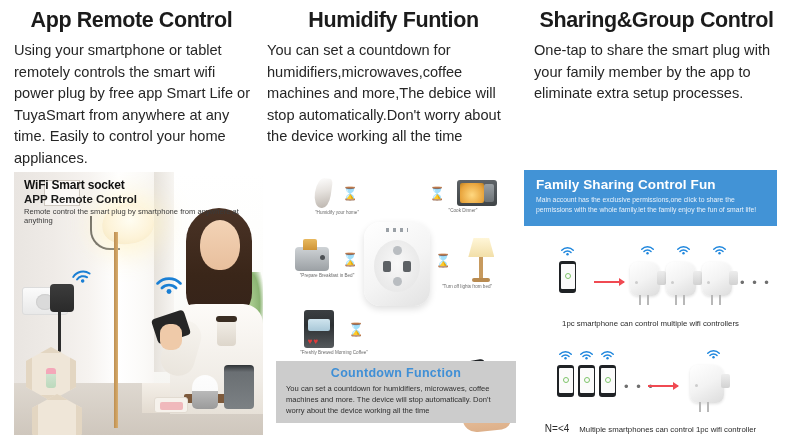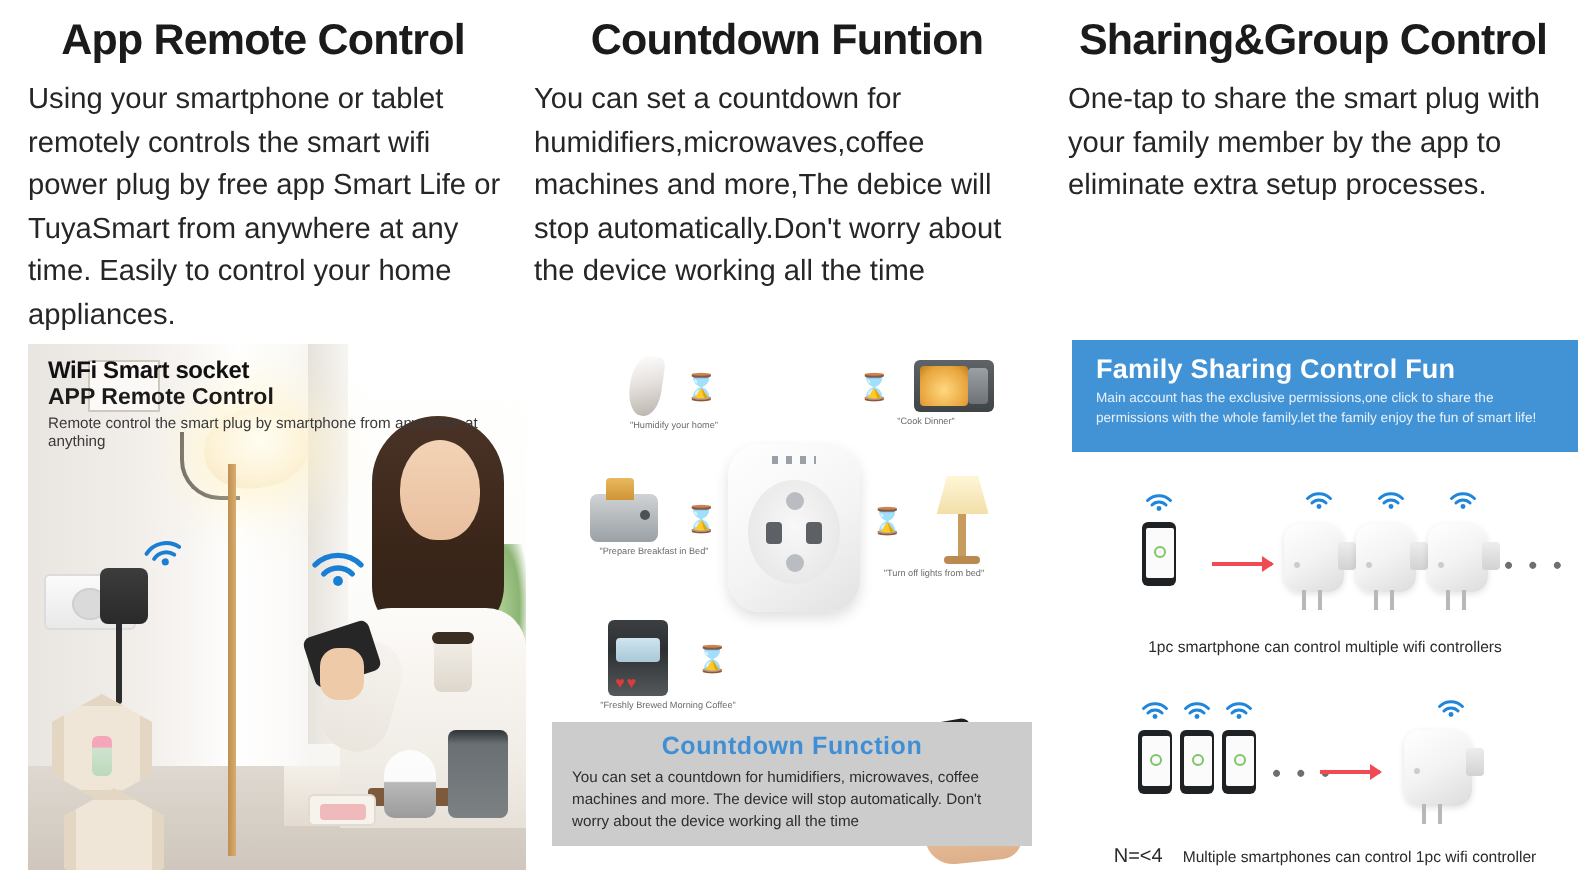--- a/index.html
+++ b/index.html
@@ -301,21 +301,21 @@
     position: absolute; left: 8px; bottom: 12px; width: 240px; height: 62px;
     background: #cccccc; padding: 5px 10px 0 10px; margin-top: 40px;
   }
   .p2-cap .ttl {
     text-align: center; font-size: 12.5px; font-weight: bold; color: #3f8fd6;
     letter-spacing: .3px; margin-bottom: 3px;
   }
   .p2-cap .txt { font-size: 7.6px; line-height: 1.45; color: #2e2e2e; }
 
   
-  .panel3 { position: absolute; left: 536px; top: 170px; width: 253px; height: 265px; }
+  .panel3 { position: absolute; left: 524px; top: 170px; width: 253px; height: 265px; }
   .p3-head {
     position: absolute; left: 0; top: 0; width: 253px; height: 56px;
     background: #4293d6; padding: 7px 12px 0 12px;
   }
   .p3-head .ttl { font-size: 13.5px; font-weight: bold; color: #ffffff; letter-spacing: .1px; }
   .p3-head .sub { font-size: 6.8px; line-height: 1.5; color: #e7f1fa; margin-top: 3px; }
 
   .p3-row { position: absolute; left: 0; width: 253px; }
   .p3-row.r1 { top: 72px; height: 95px; }
   .p3-row.r2 { top: 178px; height: 90px; }
@@ -371,21 +371,21 @@
 <div class="page">
 
   <div class="cols">
 
     <div class="col c1">
       <h2>App Remote Control</h2>
       <p class="body">Using your smartphone or tablet remotely controls the smart wifi power plug by free app Smart Life or TuyaSmart from anywhere at any time.  Easily to control your home appliances.</p>
     </div>
 
     <div class="col c2">
-      <h2>Countdown Funtion</h2>
+      <h2>Humidify Funtion</h2>
       <p class="body">You can set a countdown for humidifiers,microwaves,coffee machines and more,The debice will stop automatically.Don't worry about the device working all the time</p>
     </div>
 
     <div class="col c3">
       <h2>Sharing&amp;Group Control</h2>
       <p class="body">One-tap to share the smart plug with your family member by the app to eliminate extra setup processes.</p>
     </div>
 
   </div>
 

